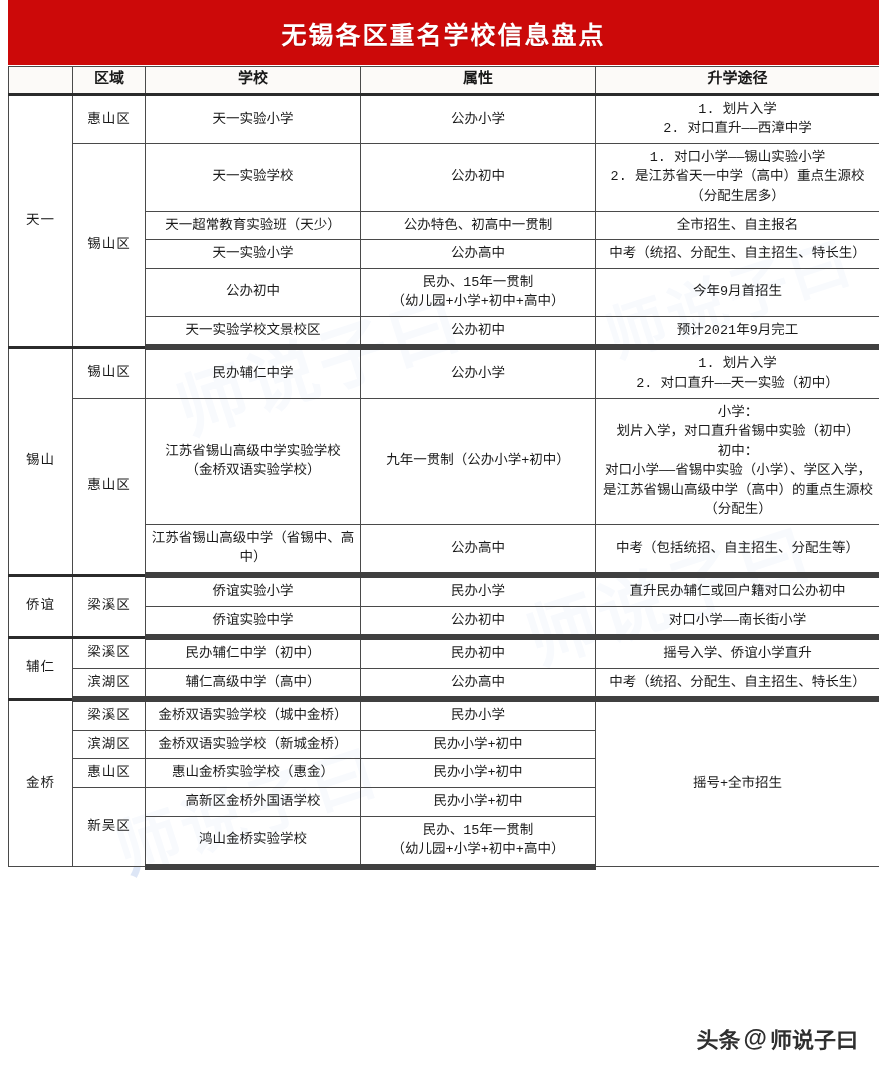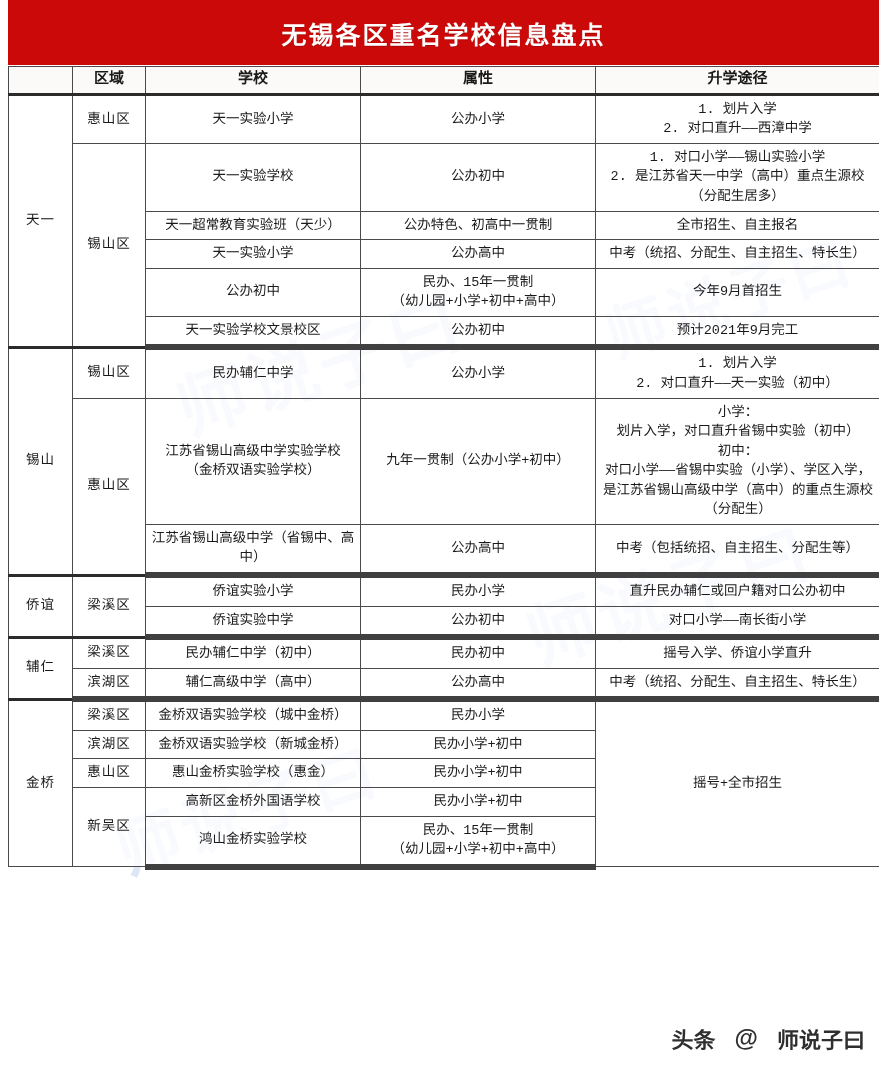--- a/index.html
+++ b/index.html
@@ -126,26 +126,26 @@
   }
   tbody tr.group-last > td {
     border-bottom: 6px solid #404040;
   }
 
   .nowrap-pre { white-space: pre-line; }
 
   
   .account-wm {
     position: absolute;
-    right: 14px;
+    right: 21px;
     bottom: 18px;
     z-index: 5;
     display: flex;
     align-items: center;
-    gap: 18px;
+    gap: 2px;
     font-size: 22px;
     font-weight: bold;
     color: #2f2f2f;
     letter-spacing: 0px;
     white-space: nowrap;
     text-shadow: 0 0 2px #fff, 0 0 3px #fff;
     pointer-events: none;
   }
   .account-wm .at { font-size: 24px; padding: 0 1px; }
 </style>

